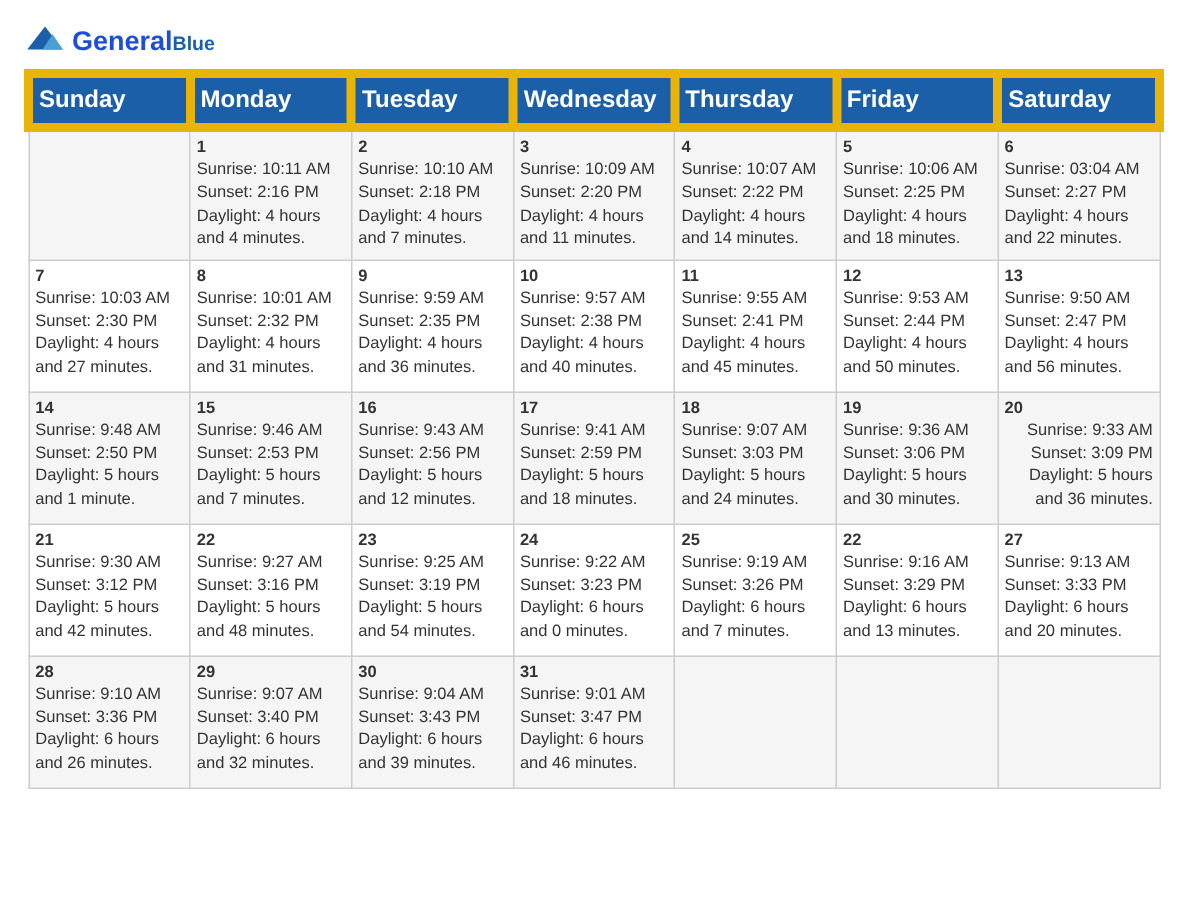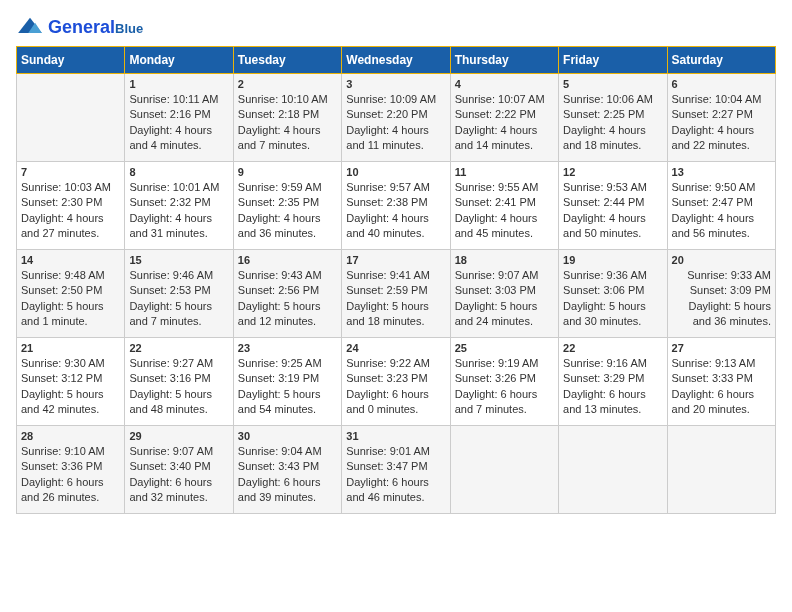--- a/index.html
+++ b/index.html
@@ -38,25 +38,25 @@
       color: #444;
     }
     table {
       width: 100%;
       border-collapse: collapse;
       table-layout: fixed;
     }
     thead tr th {
       background-color: #1a5fa8;
       color: #fff;
-      font-size: 12px;
+      font-size: 16px;
       font-weight: bold;
       padding: 6px 4px;
       text-align: left;
-      border: 1px solid #eab308;
+      border: 6px solid #eab308;
     }
     tbody tr td {
       border: 1px solid #ccc;
       vertical-align: top;
       padding: 4px 4px;
       font-size: 10px;
       color: #333;
       min-height: 80px;
       height: 88px;
     }
@@ -141,21 +141,21 @@
         </td>
         <td>
           <span class="day-number">5</span>
           <div class="cell-content" style="white-space: pre-line;">Sunrise: 10:06 AM
 Sunset: 2:25 PM
 Daylight: 4 hours
 and 18 minutes.</div>
         </td>
         <td>
           <span class="day-number">6</span>
-          <div class="cell-content" style="white-space: pre-line;">Sunrise: 10:04 AM
+          <div class="cell-content" style="white-space: pre-line;">Sunrise: 03:04 AM
 Sunset: 2:27 PM
 Daylight: 4 hours
 and 22 minutes.</div>
         </td>
       </tr>
       <tr>
         <td>
           <span class="day-number">7</span>
           <div class="cell-content" style="white-space: pre-line;">Sunrise: 10:03 AM
 Sunset: 2:30 PM

